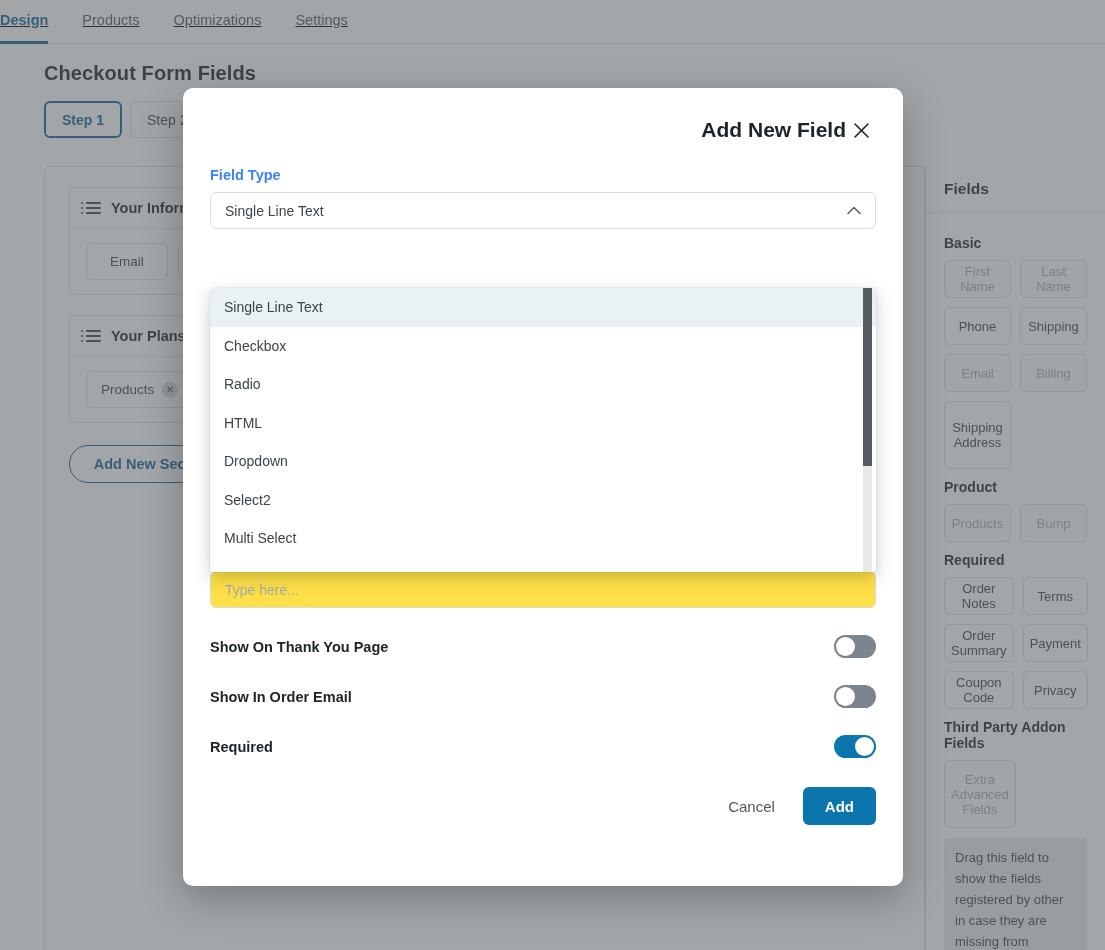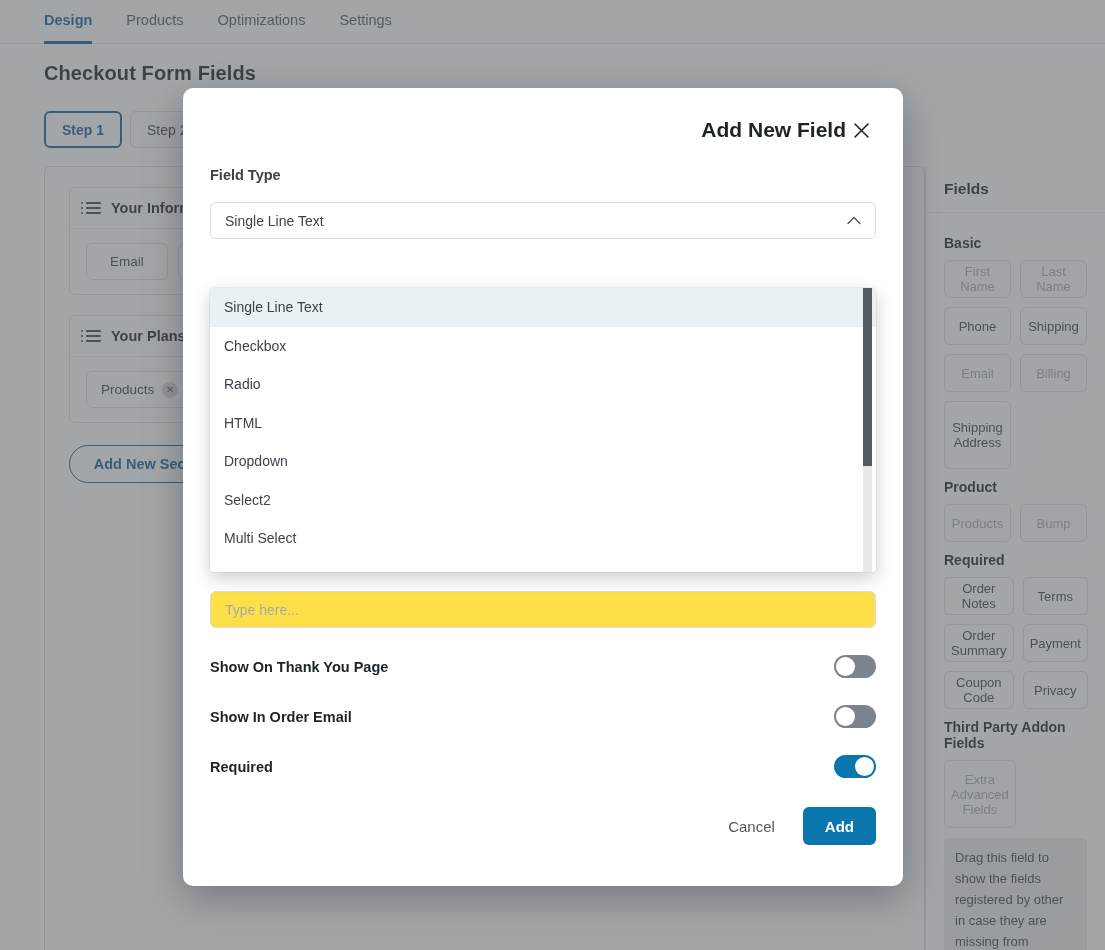--- a/index.html
+++ b/index.html
@@ -10,35 +10,35 @@
     overflow: hidden;
   }
   #root { position: relative; width: 1105px; height: 950px; }
 
   
   .page { position: absolute; inset: 0; background: #ffffff; }
 
   .topnav {
     position: absolute; top: 0; left: 0; right: 0; height: 44px;
     border-bottom: 1px solid #dcdcde;
-    display: flex; align-items: flex-start; padding-left: 44px;
+    display: flex; align-items: flex-start;  text-decoration: underline;
   }
   .topnav-tab {
     font-size: 14.5px; color: #50575e; padding: 12px 0 12px 0;
     margin-right: 34px; border-bottom: 3px solid transparent;
     cursor: pointer; line-height: 17px;
   }
   .topnav-tab.active { color: #135e96; font-weight: 600; border-bottom-color: #135e96; }
 
   .page-title {
     position: absolute; top: 62px; left: 44px;
     font-size: 20px; font-weight: 700; color: #1d2327; letter-spacing: .1px;
   }
 
-  .steps { position: absolute; top: 111px; left: 44px; display: flex; gap: 8px; }
+  .steps { position: absolute; top: 101px; left: 44px; display: flex; gap: 8px; }
   .step-btn {
     min-width: 71px; height: 37px; border-radius: 6px;
     display: flex; align-items: center; justify-content: center;
     font-size: 14px; color: #3c434a; background: #fbfbfc;
     border: 1px solid #dcdcde; cursor: pointer; padding: 0 16px;
   }
   .step-btn.active {
     color: #135e96; font-weight: 600; border: 2px solid #135e96; background: #fff;
   }
 
@@ -120,21 +120,21 @@
     padding: 27px 0 0 0;
   }
   .modal-title { font-size: 21px; font-weight: 700; color: #1d2327; }
   .close-btn {
     width: 30px; height: 30px; border: none; background: transparent; cursor: pointer;
     display: flex; align-items: center; justify-content: center;
     color: #1d2327;
   }
   .modal-body { padding-top: 22px; position: relative; }
   .form-label {
-    font-size: 14.5px; font-weight: 600; color: #404040; margin-bottom: 19px; display: block;
+    font-size: 14.5px; font-weight: 600; color: #3b82f6; margin-bottom: 9px; display: block;
   }
   .select-box {
     height: 37px; border: 1px solid #dcdcde; border-radius: 6px; background: #fff;
     display: flex; align-items: center; justify-content: space-between;
     padding: 0 14px; font-size: 14px; color: #3c434a; cursor: pointer;
   }
   .caret { color: #50575e; font-size: 13px; line-height: 1; }
 
   .dropdown {
     position: absolute; left: 0; right: 0; top: 143px;

